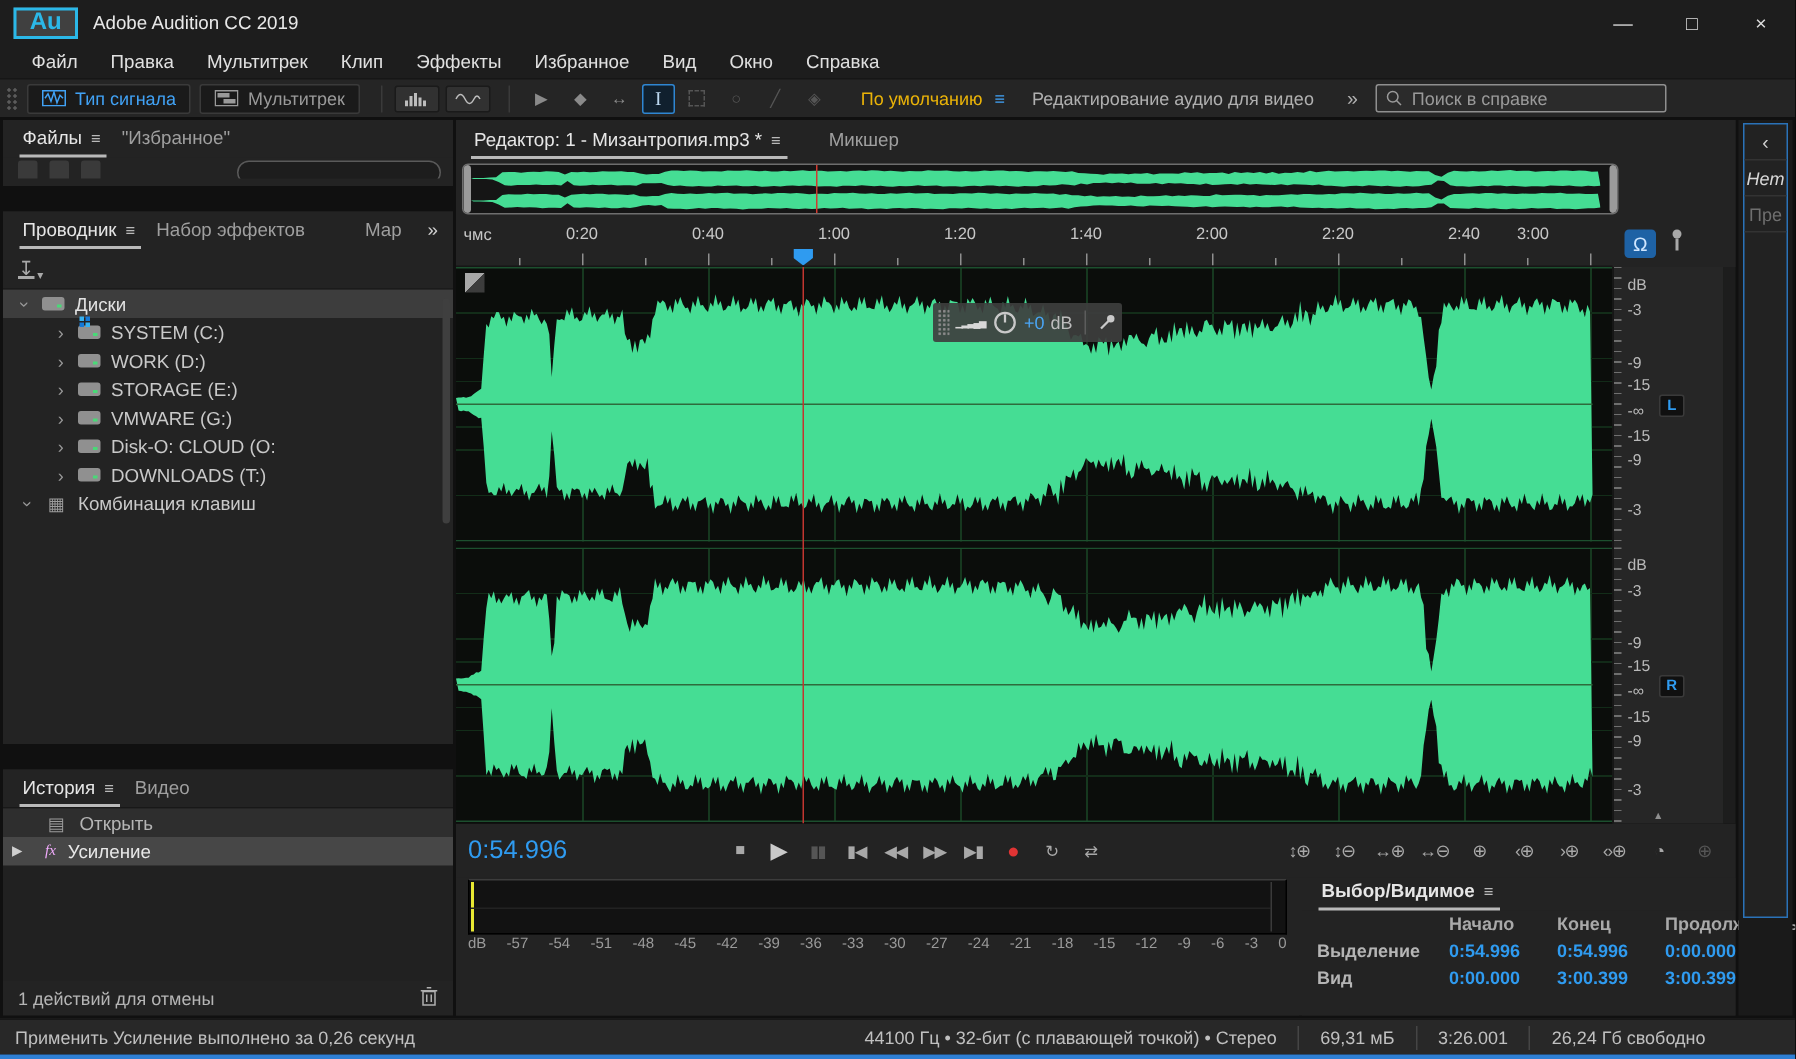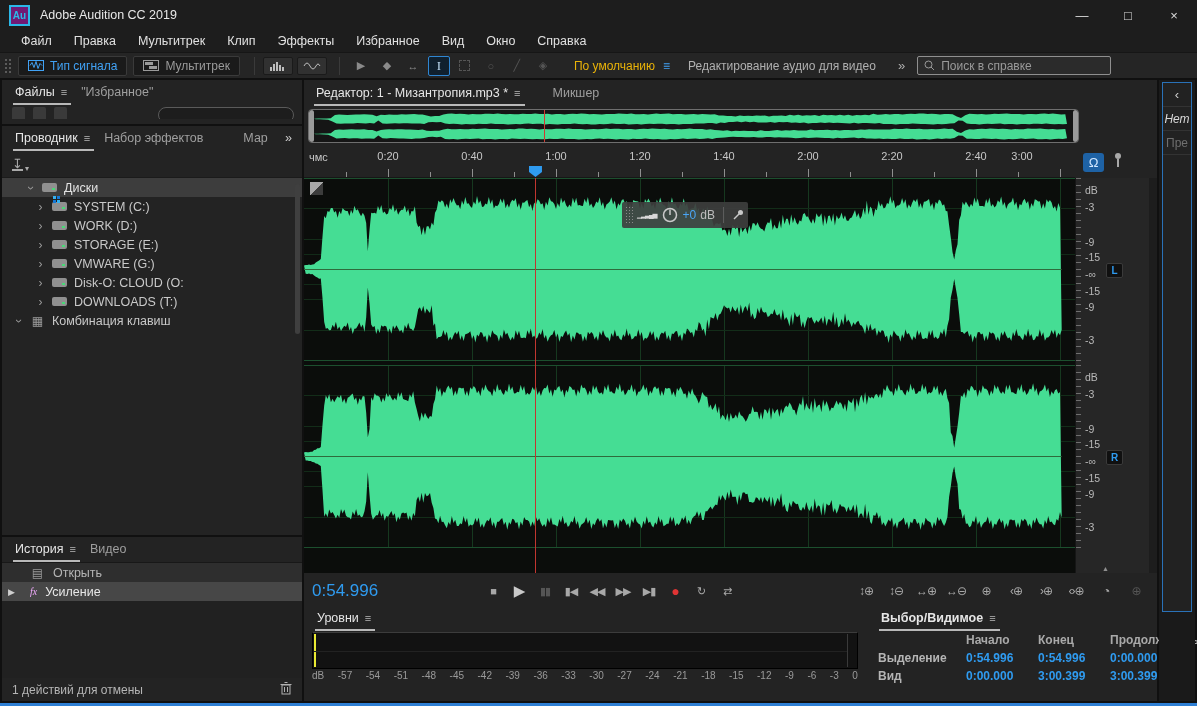--- a/index.html
+++ b/index.html
@@ -2,21 +2,21 @@
 <html><head>
 <meta charset="utf-8">
 <style>
   * { margin:0; padding:0; box-sizing:border-box; }
   html,body { background:#000; }
   body { font-family:"Liberation Sans","DejaVu Sans",sans-serif; }
   .app { width:1197px; height:706px; background:#101010; display:flex; flex-direction:column; overflow:hidden; position:relative; color:#d6d6d6; }
 
   
   .titlebar { height:30px; background:#1d1d1d; display:flex; align-items:center; flex:0 0 auto; }
-  .aulogo { width:21px; height:21px; margin:0 10px 0 9px; border:2px solid #2bb8e8; background:#701a75; color:#2bb8e8; font-size:10px; font-weight:bold; display:flex; align-items:center; justify-content:center; }
+  .aulogo { width:43px; height:21px; margin:0 10px 0 9px; border:2px solid #2bb8e8; background:#404040; color:#2bb8e8; font-size:16px; font-weight:bold; display:flex; align-items:center; justify-content:center; }
   .apptitle { font-size:12.5px; color:#e8e8e8; }
   .winbtns { margin-left:auto; display:flex; height:100%; }
   .winbtn { width:46px; height:100%; display:flex; align-items:center; justify-content:center; color:#dcdcdc; font-size:13px; }
 
   
   .menubar { height:22px; background:#1d1d1d; display:flex; align-items:center; padding-left:10px; flex:0 0 auto; }
   .menuitem { font-size:12.5px; color:#e0e0e0; padding:0 11px; }
 
   
   .toolbar { height:26px; background:#252525; border-top:1px solid #161616; display:flex; align-items:center; flex:0 0 auto; }
@@ -42,21 +42,21 @@
   
   .main { flex:1 1 auto; display:flex; gap:2px; padding:2px; min-height:0; }
   .panel { background:#232323; }
   .tabsrow { display:flex; align-items:flex-end; height:25px; padding-left:9px; gap:0; background:#232323; }
   .tab { font-size:12.5px; color:#9f9f9f; padding:4px 10px 6px 4px; position:relative; white-space:nowrap; }
   .tab.active { color:#e6e6e6; }
   .tab.active::after { content:''; position:absolute; left:2px; right:6px; bottom:0; height:2px; background:#b9b9b9; }
   .tab .burger { color:#b9b9b9; margin-left:6px; font-size:11px; }
 
   
-  .leftcol { width:300px; display:flex; flex-direction:column; gap:2px; flex:0 0 auto; }
+  .leftcol { width:300px; display:flex; flex-direction:column; gap:17px; flex:0 0 auto; }
   .filespanel { height:44px; overflow:hidden; }
   .cliprow { height:14px; overflow:hidden; display:flex; align-items:flex-start; gap:8px; padding:2px 8px 0 10px; }
   .cliprow .sq { width:13px; height:16px; background:#3a3a3a; border-radius:2px; flex:0 0 auto; }
   .cliprow .pill { width:136px; height:16px; border:1px solid #5a5a5a; border-radius:8px; margin-left:auto; background:#1d1d1d; }
   .explorerpanel { flex:1 1 auto; display:flex; flex-direction:column; position:relative; min-height:0; }
   .importbar { height:27px; display:flex; align-items:center; padding-left:10px; color:#a9a9a9; border-bottom:1px solid #1b1b1b; }
   .importicon { font-size:13px; color:#a9a9a9; border-bottom:2px solid #a9a9a9; line-height:11px; }
   .importcaret { font-size:8px; color:#a9a9a9; margin-left:2px; margin-top:8px; }
   .tree { flex:1 1 auto; background:#232323; overflow:hidden; position:relative; }
   .tree-row { height:19px; display:flex; align-items:center; font-size:12.5px; color:#c9c9c9; gap:7px; }
@@ -264,21 +264,21 @@
           <span class="tab active"><span>Проводник</span><span class="burger">≡</span></span>
           <span class="tab">Набор эффектов</span>
           <span class="tab" style="margin-left:26px;">Мар</span>
           <span class="tab" style="margin-left:auto;color:#cfcfcf;">»</span>
         </div>
         <div class="importbar">
           <span class="importicon">↧</span>
           <span class="importcaret">▾</span>
         </div>
         <div class="tree" id="tree">
-            <div class="tree-row selected" style="padding-left: 24px;">
+            <div class="tree-row selected" style="padding-left: 10px;">
               <span class="chev rot">›</span>
               <span class="ic-drive"></span>
               <span style="color: rgb(226, 226, 226);">Диски</span>
             </div>
             <div class="tree-row" style="padding-left: 34px;">
               <span class="chev">›</span>
               <span class="ic-drive">
                 <span class="win-badge"></span>
               </span>
               <span>SYSTEM (C:)</span>
@@ -523,23 +523,20 @@
           <span class="zbtn">‹⊕</span>
           <span class="zbtn">›⊕</span>
           <span class="zbtn">‹›⊕</span>
           <span class="zbtn">◔</span>
           <span class="zbtn dim">⊕</span>
         </span>
       </div>
 
       <div class="bottomrow">
         <div class="panel levelspanel">
-          <div class="tabsrow" style="height:22px;">
-            <span class="tab active"><span>Уровни</span><span class="burger">≡</span></span>
-          </div>
           <div class="meter">
             <div class="meterline"></div>
             <div class="meterdiv"></div>
             <div class="meterright"></div>
           </div>
           <div class="lvlscale" id="lvlscale">
               <span>dB</span>
               <span>-57</span>
               <span>-54</span>
               <span>-51</span>
@@ -586,14 +583,23 @@
 
     <div class="rightcol">
       <div class="collapsebox">
         <div class="cb-row cb-collapse">‹</div>
         <div class="cb-row cb-none">Нет</div>
         <div class="cb-row cb-pre">Пре</div>
       </div>
     </div>
   </div>
 
+  <div class="statusbar">
+    <span class="statusmsg">Применить Усиление выполнено за 0,26 секунд</span>
+    <span class="statussegs">
+      <span class="sseg">44100 Гц • 32-бит (с плавающей точкой) • Стерео</span>
+      <span class="sseg">69,31 мБ</span>
+      <span class="sseg">3:26.001</span>
+      <span class="sseg">26,24 Гб свободно</span>
+    </span>
+  </div>
   <div class="bluebottom"></div>
 </div>
 
 </body></html>

